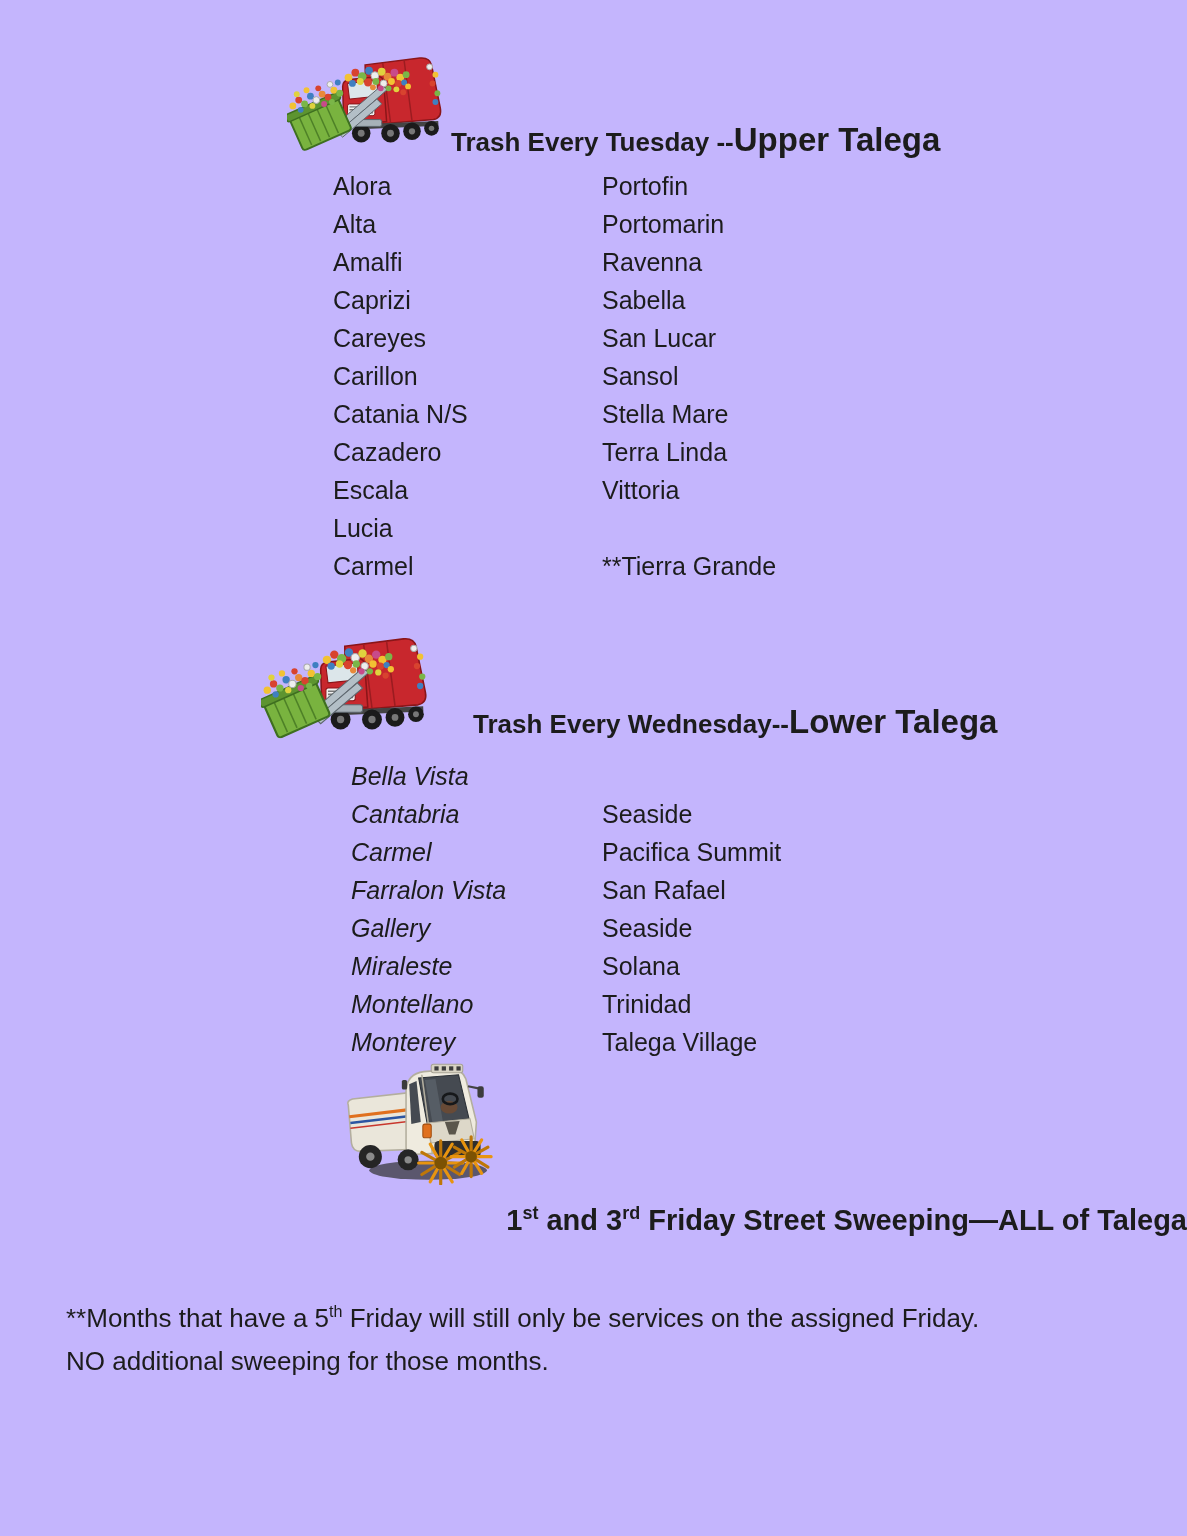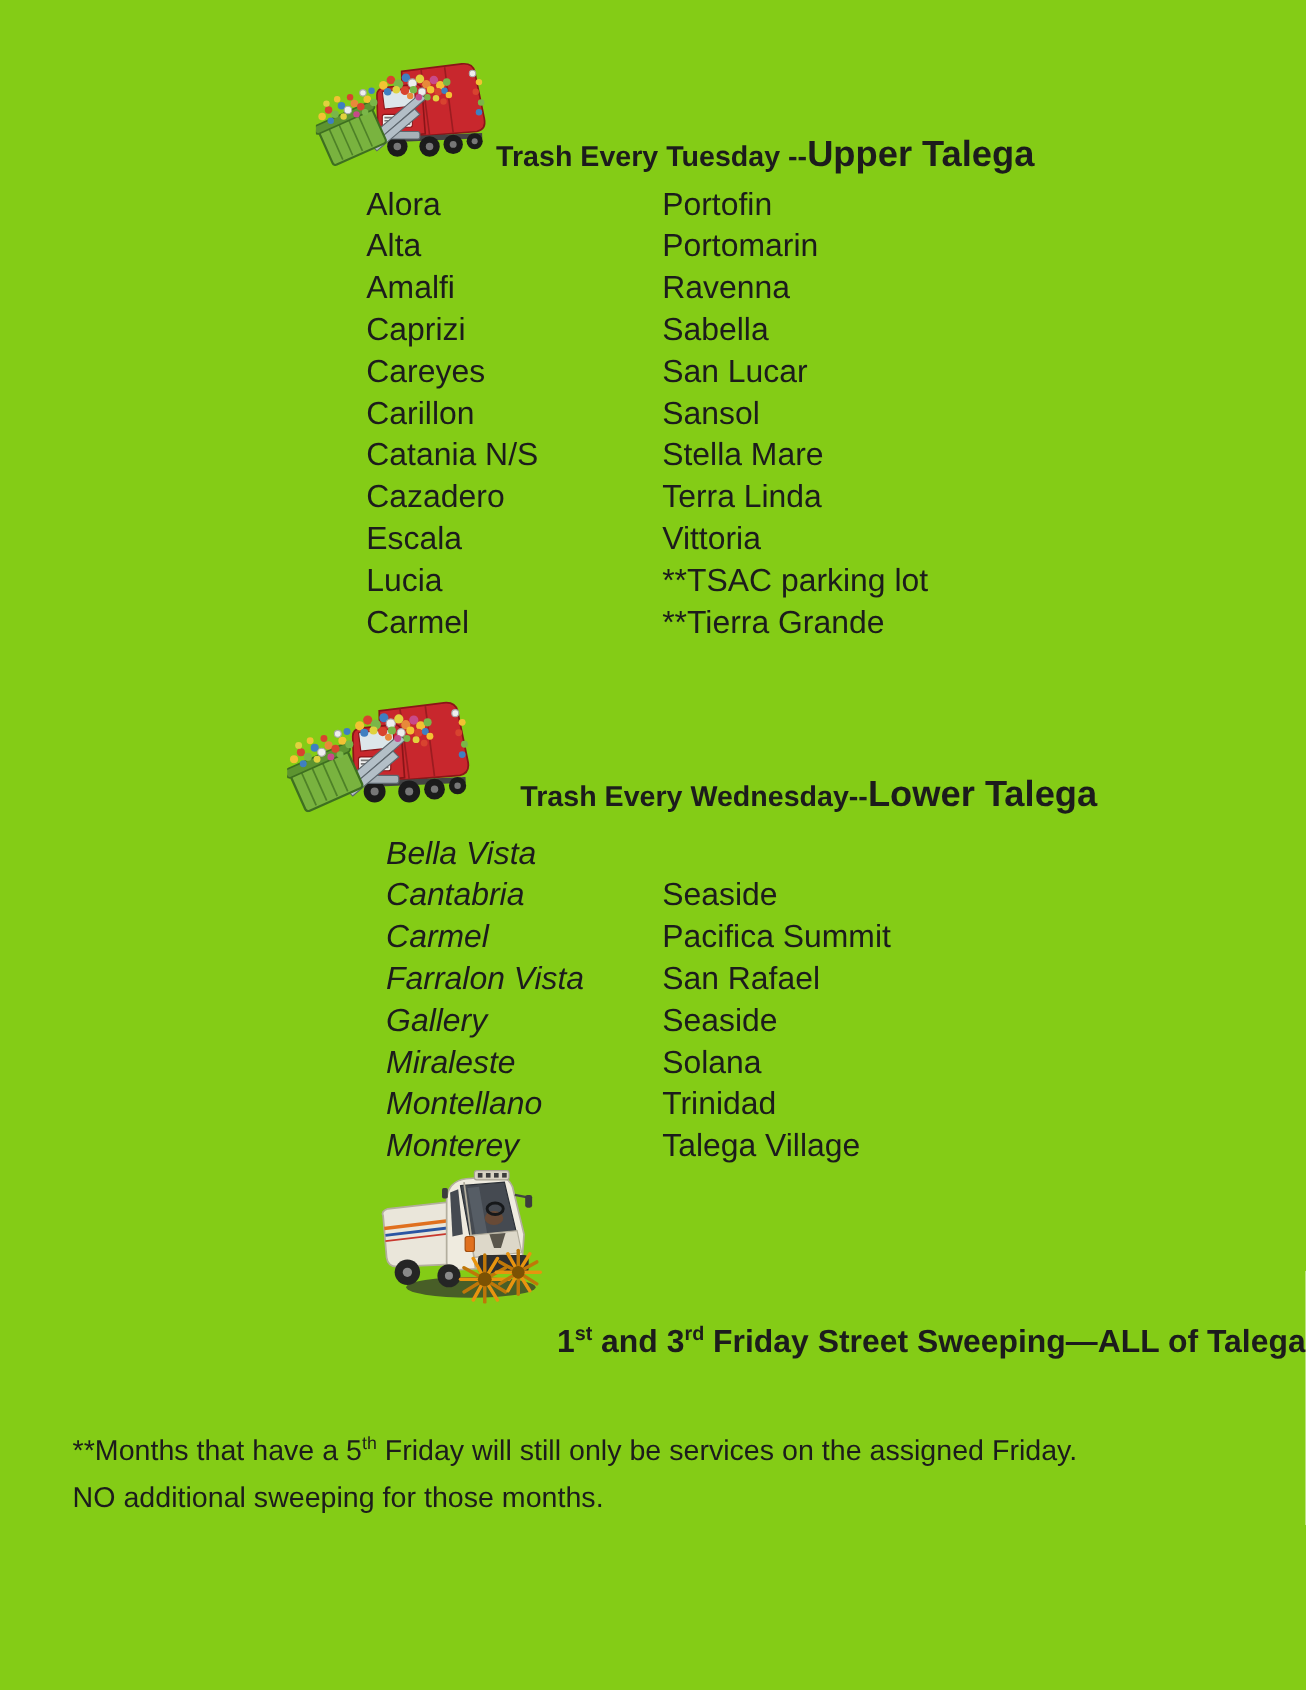--- a/index.html
+++ b/index.html
@@ -1,41 +1,41 @@
 <!DOCTYPE html>
 <html><head>
 <meta charset="utf-8">
 <style>
   html, body { margin: 0; padding: 0; background: #ffffff; }
   .page {
     position: relative;
     width: 1187px;
     height: 1536px;
     margin: 0 auto;
-    background: #84cc16;
+    background: #c4b5fd;
     color: #1c1c1c;
     font-family: "Liberation Sans", "DejaVu Sans", sans-serif;
     overflow: hidden;
   }
   .clipart { position: absolute; }
   .truck-1   { left: 287px; top: 52px;  width: 166px; height: 100px; }
   .truck-2   { left: 261px; top: 632px; width: 178px; height: 108px; }
   .sweeper-art { left: 342px; top: 1058px; width: 168px; height: 128px; }
 
   .trash-heading {
     position: absolute;
     font-weight: 700;
     font-size: 26px;
     white-space: nowrap;
   }
   .trash-heading .emph { font-size: 33px; }
   .heading-tuesday   { left: 451px; top: 121px; }
   .heading-wednesday { left: 429px; top: 703px; margin-left: 44px; }
 
-  .street-list { position: absolute; font-size: 29px; line-height: 38px; }
+  .street-list { position: absolute; font-size: 25px; line-height: 38px; }
   .list-tuesday   { left: 333px; top: 167px; }
   .list-wednesday { left: 351px; top: 757px; }
   .street-row { display: flex; }
   .list-tuesday   .cell-left { width: 269px; }
   .list-wednesday .cell-left { width: 251px; font-style: italic; }
   .cell-right { min-height: 38px; }
 
   .sweep-heading {
     position: absolute;
     left: 0; top: 1204px;
@@ -266,21 +266,20 @@
     <div class="street-row">
         <div class="cell-left">Cazadero</div>
         <div class="cell-right">Terra Linda</div>
       </div>
     <div class="street-row">
         <div class="cell-left">Escala</div>
         <div class="cell-right">Vittoria</div>
       </div>
     <div class="street-row">
         <div class="cell-left">Lucia</div>
-        <div class="cell-right">**TSAC parking lot</div>
       </div>
     <div class="street-row">
         <div class="cell-left">Carmel</div>
         <div class="cell-right">**Tierra Grande</div>
       </div>
   </div>
 
   <svg class="clipart truck-2" viewBox="0 0 170 100">
     <use href="#sym-truck"></use>
   </svg>

